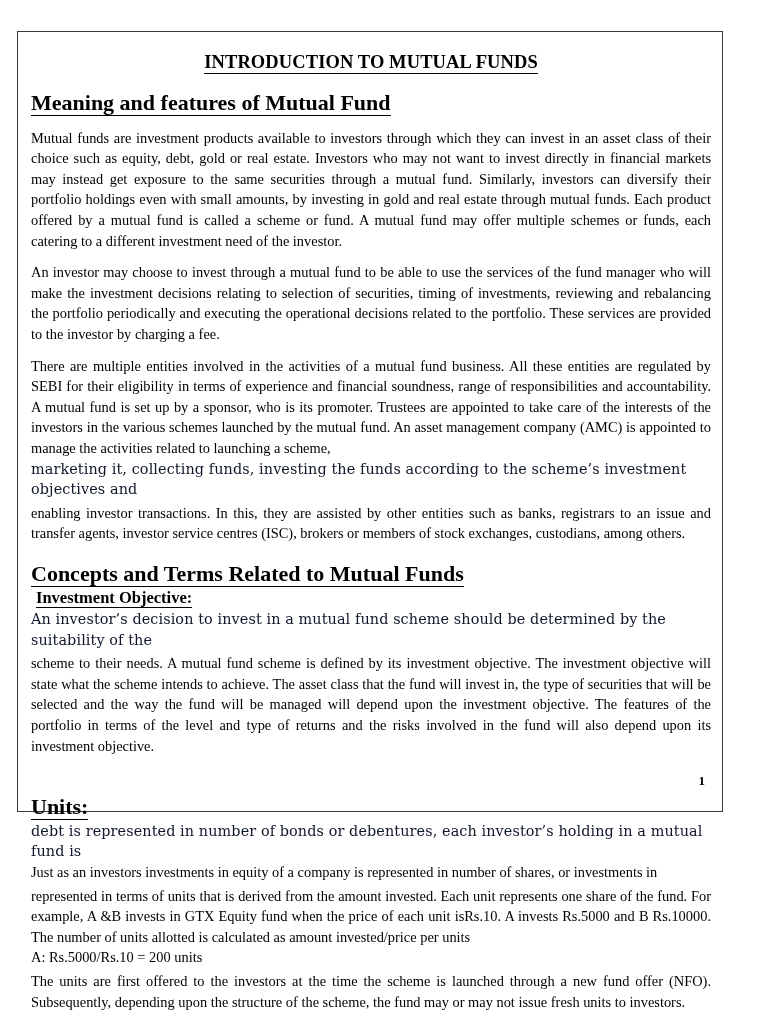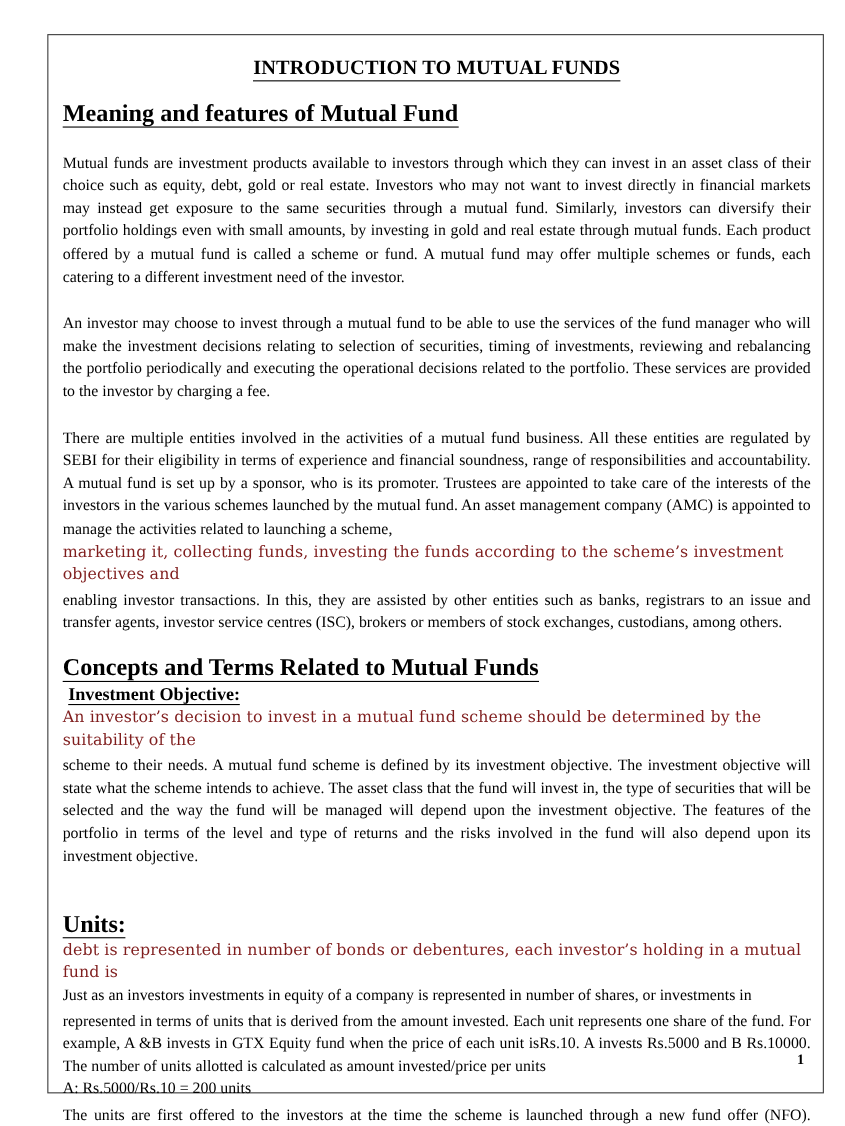--- a/index.html
+++ b/index.html
@@ -13,24 +13,24 @@
     height: 1024px;
     font-family: "Liberation Serif", "DejaVu Serif", serif;
     color: #000000;
     overflow: hidden;
     position: relative;
   }
 
   
   #page-frame {
     position: absolute;
-    left: 43px;
+    left: 17px;
     top: 31px;
     width: 706px;
-    height: 963px;
+    height: 781px;
     border: 1.5px solid #3a3a3a;
     box-sizing: border-box;
     background: #ffffff;
   }
 
   #page-inner {
     position: absolute;
     left: 13px;
     top: 10px;
     width: 680px;
@@ -75,35 +75,35 @@
   .h3 span {
     border-bottom: 1.5px solid #000;
     padding-bottom: 0px;
   }
 
   p.body {
     font-size: 14.4px;
     line-height: 20.6px;
     text-align: justify;
     text-justify: inter-word;
-    margin: 22px 0 0 0;
+    margin: 11px 0 0 0;
     padding: 0;
     hyphens: none;
   }
 
   p.tight {
     margin-top: 3px;
   }
 
   
   .alt {
     font-family: "DejaVu Serif", "Liberation Serif", serif;
     font-size: 12.6px;
     letter-spacing: 0.1px;
-    color: #7f1d1d;
+    color: #0f172a;
   }
 
   .line {
     font-size: 14.4px;
     line-height: 20.6px;
     margin: 0;
     padding: 0;
     text-align: left;
   }
 

